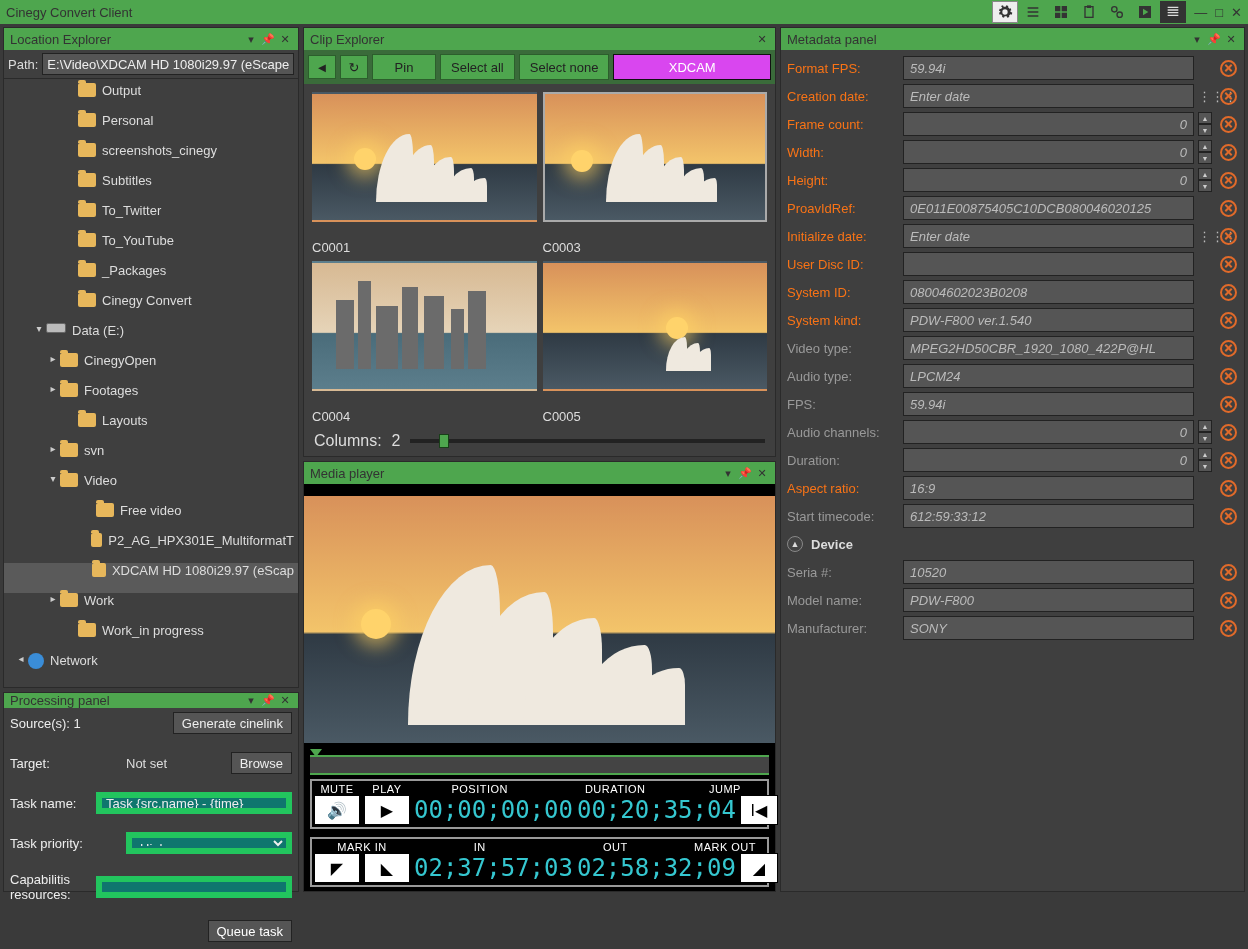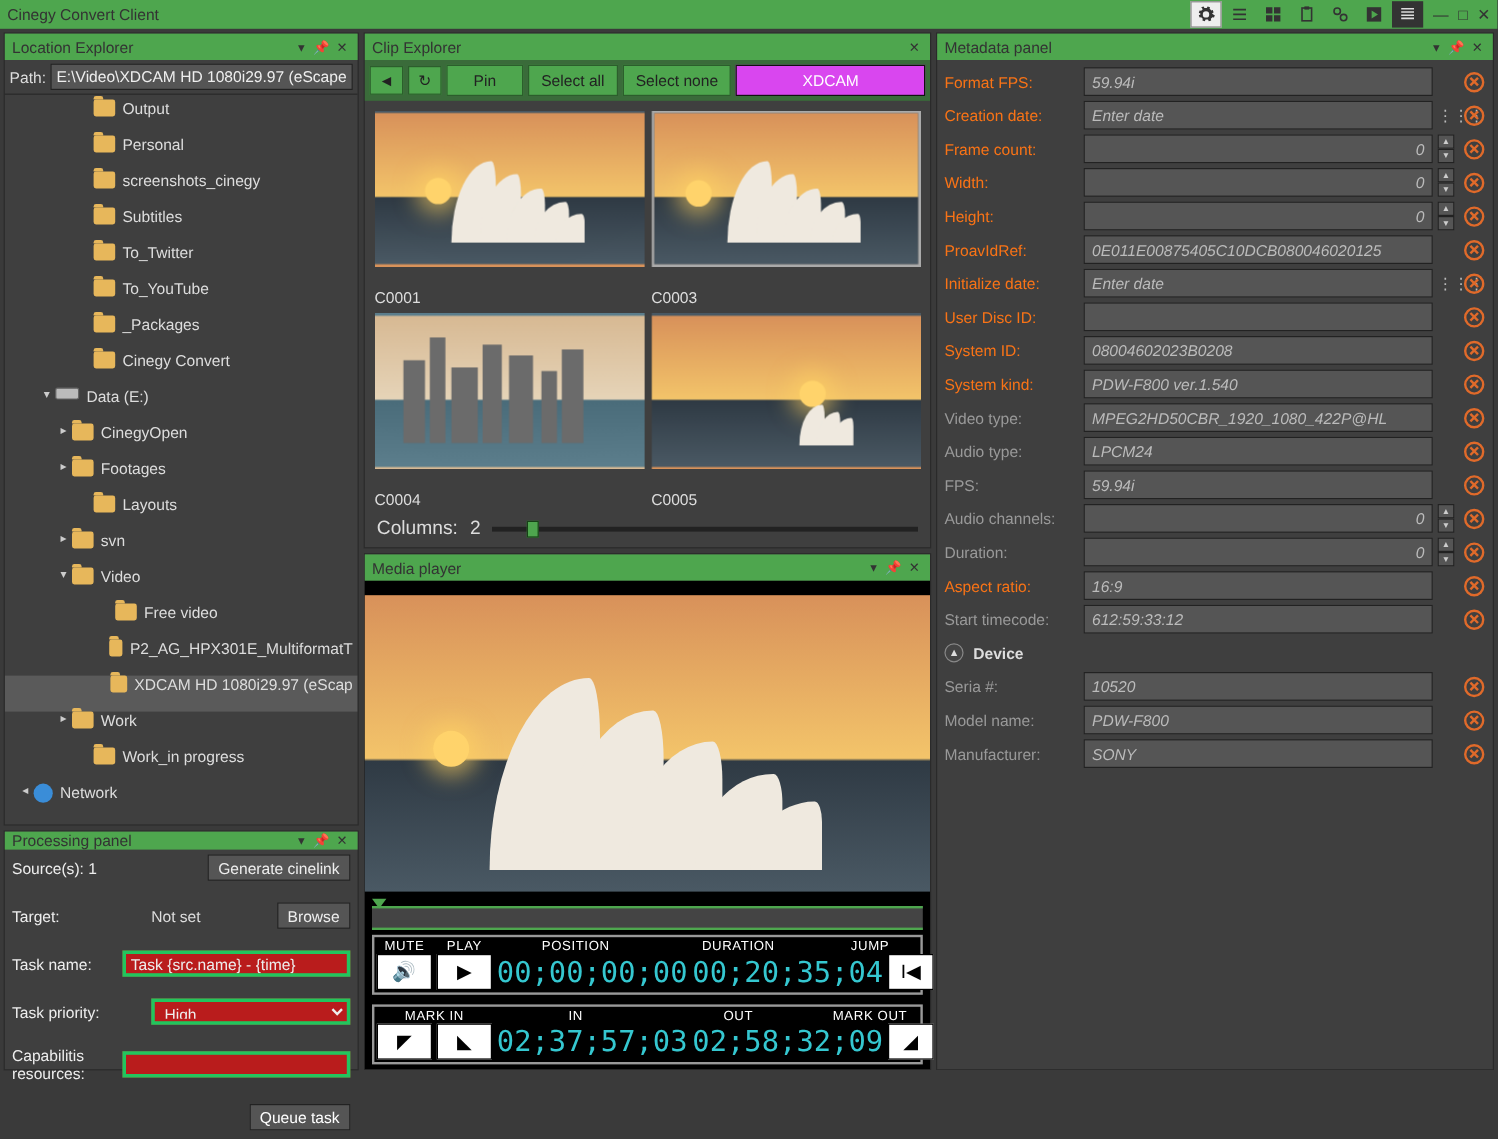--- a/index.html
+++ b/index.html
@@ -25,21 +25,21 @@
 .tn .arr{width:14px;text-align:center;color:#ccc;font-size:10px}
 .tn .fic{width:18px;height:14px;margin-right:6px;background:#e7b75b;border-radius:2px;position:relative}
 .tn .fic::before{content:"";position:absolute;top:-3px;left:0;width:8px;height:3px;background:#e7b75b;border-radius:2px 2px 0 0}
 .tn.sel{background:#5a5a5a}
 .tn .drive{width:20px;height:10px;background:#bbb;border:1px solid #666;border-radius:2px;margin-right:6px}
 .tn .net{width:16px;height:16px;border-radius:50%;background:#3a8dd8;margin-right:6px}
 .proc{height:200px}
 .proc-body{padding:4px 6px;display:flex;flex-direction:column;gap:18px;flex:1}
 .prow{display:flex;align-items:center;gap:6px}
 .plab{width:110px;color:#eee}
-.prow input,.prow select{background:#b91c1c;border:3px solid #22c55e;color:#eee;padding:2px 4px;height:22px}
+.prow input,.prow select{background:#0f766e;border:6px solid #22c55e;color:#eee;padding:2px 4px;height:22px}
 .btn{background:#555;border:1px solid #222;color:#eee;padding:2px 8px;height:22px;display:inline-flex;align-items:center}
 .btn.dis{color:#ffffff}
 .midcol{display:flex;flex-direction:column;gap:4px}
 .clipx{height:430px}
 .clipbar{display:flex;gap:4px;padding:4px;background:#3a6b3a;align-items:center}
 .clipbar .cb{background:#4ea64e;color:#222;border:1px solid #2c5e2c;height:24px;padding:12px 10px;display:flex;align-items:center;justify-content:center}
 .clipbar .cb.icon{width:28px;padding:0}
 .clipbar .cb.dark{background:#d946ef;color:#fff;border-color:#111;flex:1}
 .clipgrid{flex:1;display:grid;grid-template-columns:1fr 1fr;gap:6px;padding:8px;overflow:auto}
 .clip{display:flex;flex-direction:column;align-items:flex-start;gap:18px}

